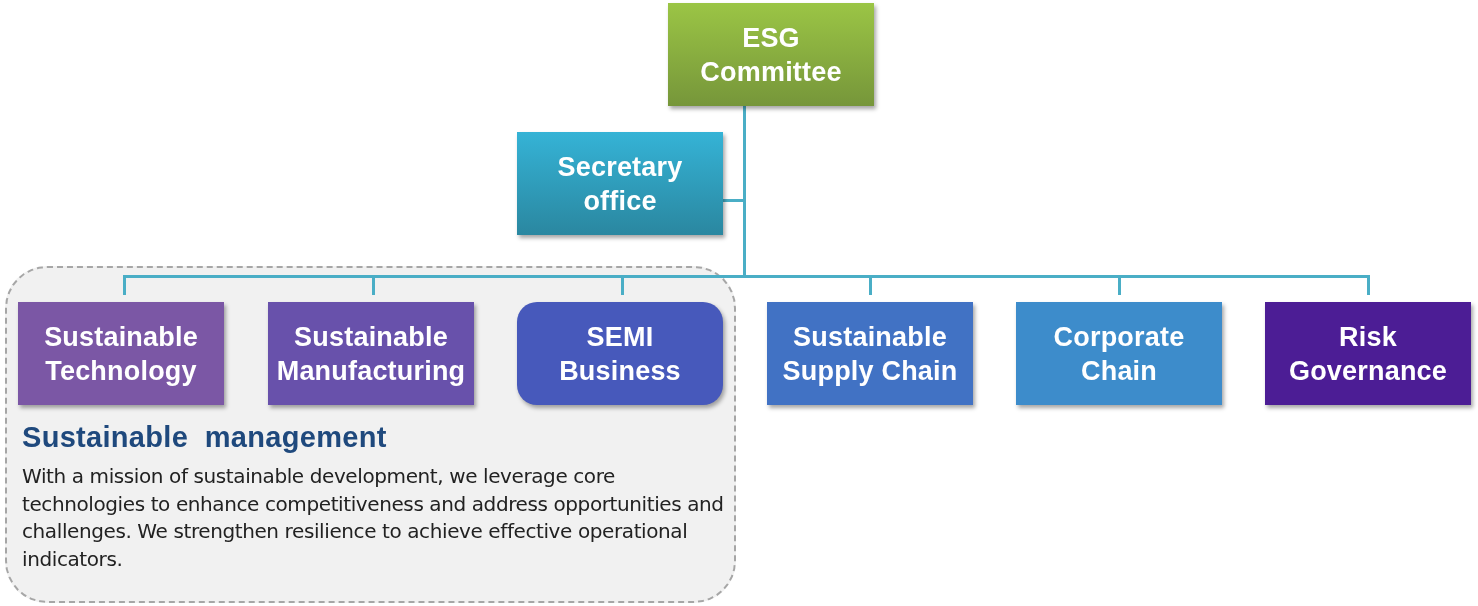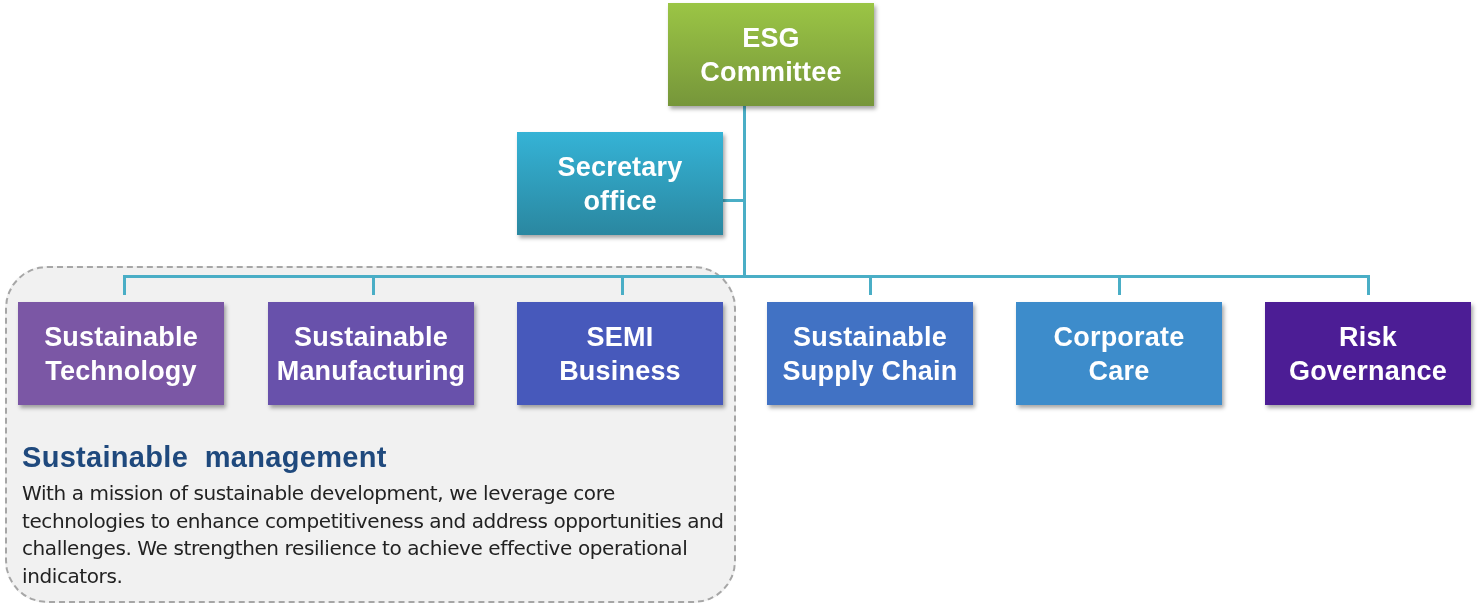--- a/index.html
+++ b/index.html
@@ -16,21 +16,21 @@
   }
   .node span { display: block; }
   .esg { left: 668px; top: 3px; background: linear-gradient(#9bc545, #76963a); }
   .sec { left: 517px; top: 132px; background: linear-gradient(#35b3d6, #2a87a0); }
   .row { top: 302px; }
   .mgmt-title {
     position: absolute; left: 22px; top: 421px; font-size: 29px; font-weight: bold; color: #1f497d;
     font-family: "Liberation Sans", sans-serif; letter-spacing: 0.3px;
   }
   .mgmt-desc {
-    position: absolute; left: 22px; top: 480px; width: 710px; font-size: 20px; line-height: 27.5px; color: #222222;
+    position: absolute; left: 22px; top: 463px; width: 710px; font-size: 20px; line-height: 27.5px; color: #222222;
     font-family: "DejaVu Sans", sans-serif; letter-spacing: -0.4px;
   }
 </style>
 </head>
 <body>
 
 <div class="mgmt-area"></div>
 
 <div class="line" style="left:743px; top:106px; width:3px; height:171px;"></div>
 <div class="line" style="left:723px; top:199px; width:22px; height:3px;"></div>
@@ -44,23 +44,23 @@
 
 <div class="node esg"><span>ESG
 Committee</span></div>
 <div class="node sec"><span>Secretary
 office</span></div>
 
 <div class="node row" style="left:18px; background:#7b57a5;"><span>Sustainable
 Technology</span></div>
 <div class="node row" style="left:268px; background:#6851ab;"><span>Sustainable
 Manufacturing</span></div>
-<div class="node row" style="left:517px; background:#4759bb;"><span>SEMI
+<div class="node row" style="left:517px; background:#4759bb;border-radius:20px;"><span>SEMI
 Business</span></div>
 <div class="node row" style="left:767px; background:#4172c4;"><span>Sustainable
 Supply Chain</span></div>
 <div class="node row" style="left:1016px; background:#3d8ccb;"><span>Corporate
-Care</span></div>
+Chain</span></div>
 <div class="node row" style="left:1265px; background:#4c1d95;"><span>Risk
 Governance</span></div>
 
-<div class="mgmt-title" style="white-space:pre;margin-top:20px;">Sustainable  management</div>
+<div class="mgmt-title" style="white-space:pre;">Sustainable  management</div>
 <div class="mgmt-desc">With a mission of sustainable development, we leverage core technologies to enhance competitiveness and address opportunities and challenges. We strengthen resilience to achieve effective operational indicators.</div>
 
 </body></html>

